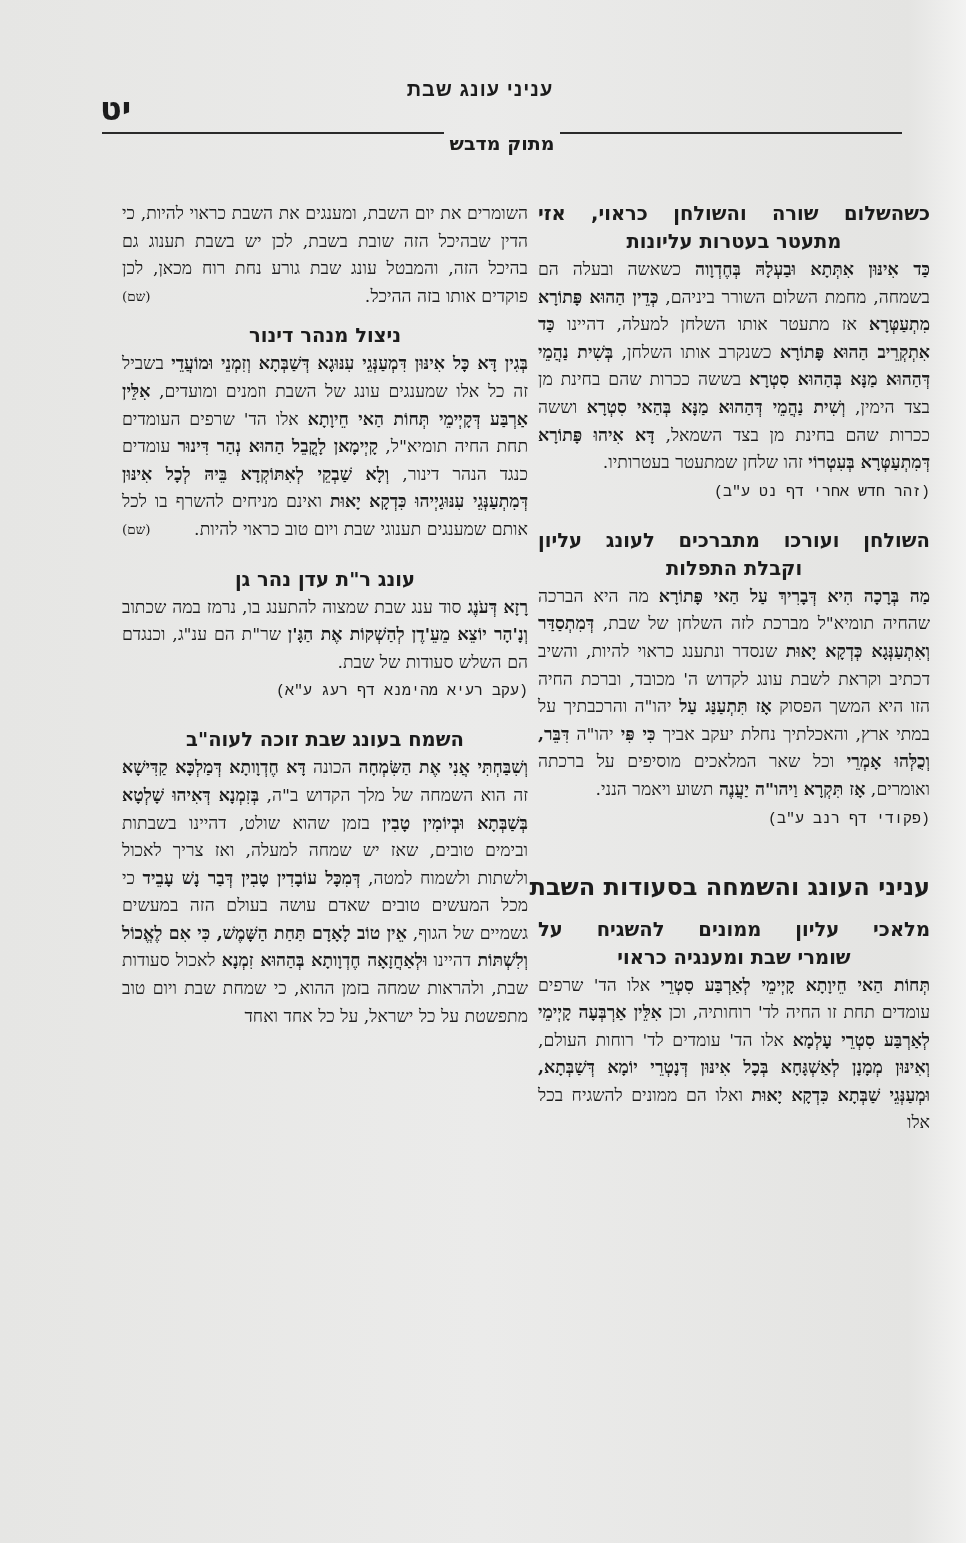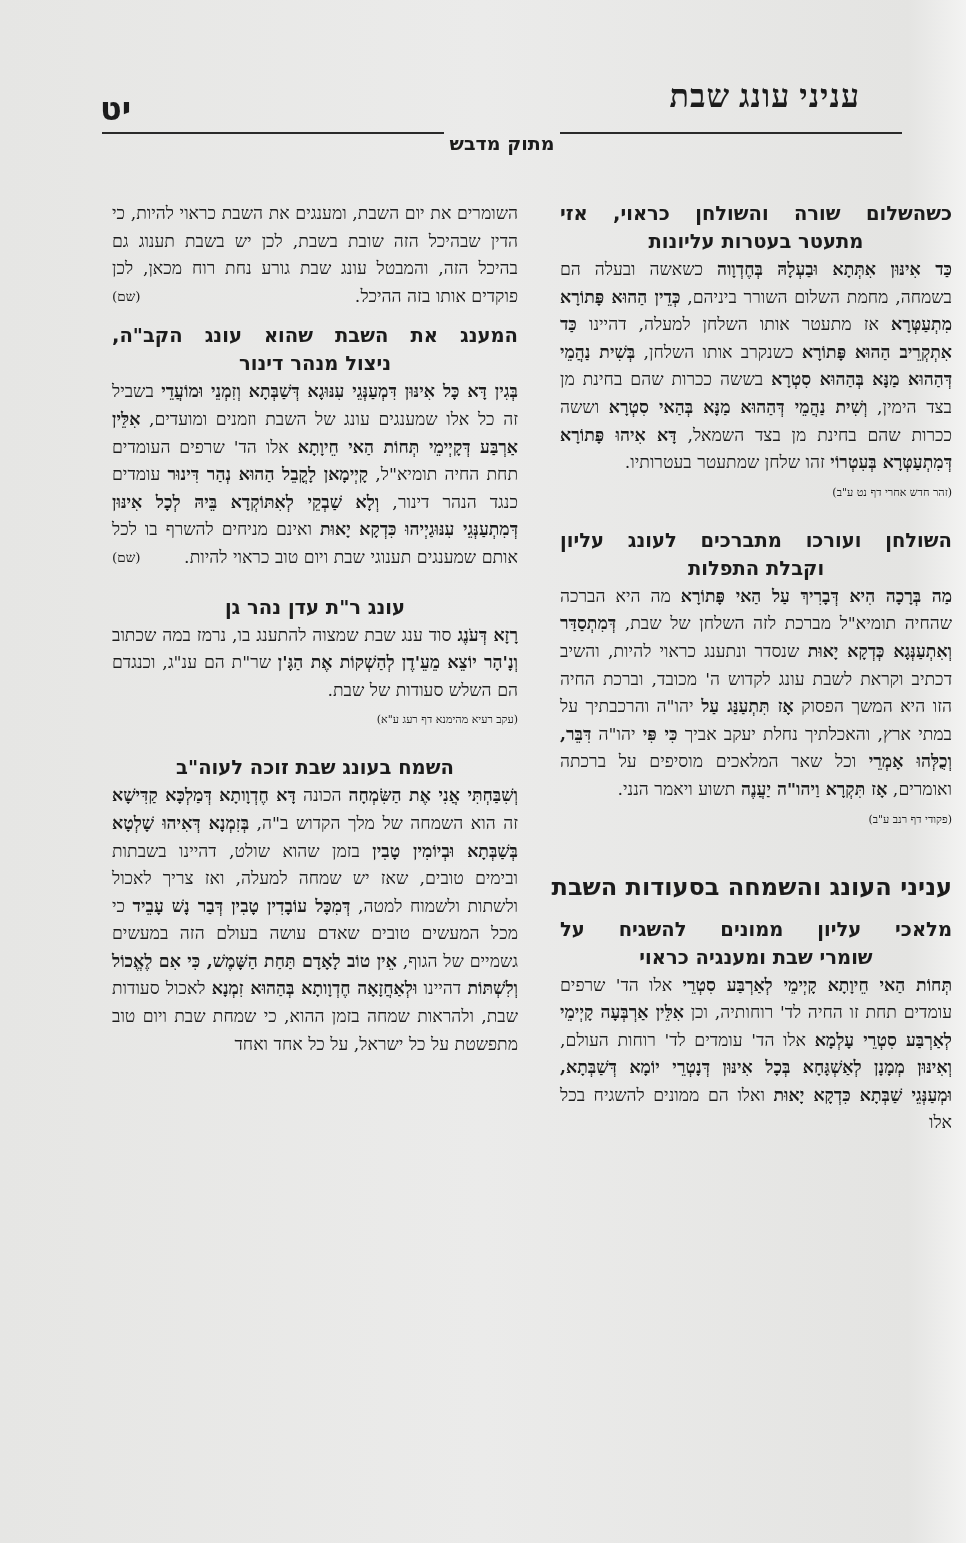--- a/index.html
+++ b/index.html
@@ -7,56 +7,56 @@
     width: 966px; height: 1543px; overflow: hidden;
     background: linear-gradient(90deg, #e6e6e4 0%, #ebebea 50%, #e4e4e2 94%, #f3f3f2 100%);
     font-family: "DejaVu Serif", "Liberation Serif", serif;
     color: #1c1c1c;
     position: relative;
   }
   .page-header {
     position: absolute; top: 78px; left: 100px; width: 760px; height: 40px;
   }
   .page-title {
-    position: absolute; left: 0; right: 0; text-align: right; top: 0;
-    font-family: Liberation Serif, serif; font-weight: bold; font-size: 32px;
+    position: absolute; left: 0; right: 0; text-align: center; top: 0;
+    font-family: Liberation Sans, sans-serif; font-weight: bold; font-size: 20px;
     direction: rtl; letter-spacing: 1px;
   }
   .page-number {
     position: absolute; left: 0; top: 12px;
     font-family: "DejaVu Sans", sans-serif; font-weight: bold; font-size: 32px;
     direction: rtl;
   }
   .running-head {
     position: absolute; top: 132px; left: 102px; width: 800px; height: 26px;
     display: flex; align-items: flex-start; direction: rtl;
   }
   .running-head .rule { flex: 1; height: 2px; background: #2a2a2a; }
   .running-head .label {
     padding: 0 6px; font-family: "DejaVu Sans", sans-serif; font-weight: bold; font-size: 19px;
   }
   .column {
     position: absolute; top: 200px; direction: rtl; text-align: justify;
     font-size: 17.4px; line-height: 27.6px;
   }
-  .col-right { left: 560px; width: 392px; }
-  .col-left  { left: 112px; width: 406px; }
+  .col-right { left: 538px; width: 392px; }
+  .col-left  { left: 122px; width: 406px; }
   .section-heading {
     font-family: "DejaVu Sans", sans-serif; font-weight: bold; font-size: 19.5px;
     text-align: center; line-height: 28px; margin: 0;
   }
   .section-heading.first-line { text-align-last: justify; }
   .big-heading {
     font-family: "DejaVu Sans", sans-serif; font-weight: bold; font-size: 24px;
     text-align: center; line-height: 34px; margin: 0 0 12px 0; white-space: nowrap;
   }
   .para { margin: 0; text-align-last: right; }
   .para b { font-weight: bold; }
   .citation {
-    font-size: 11px; line-height: 24px; margin: 4px 0 0 0; text-align: right;
+    font-size: 15px; line-height: 24px; margin: 4px 0 0 0; text-align: right; font-family: Liberation Mono, monospace;
   }
   .citation-inline { font-size: 13.5px; float: left; }
   .gap-s { height: 12px; }
   .gap-m { height: 22px; }
   .gap-l { height: 38px; }
 </style>
 </head>
 <body>
 
 <div class="page-header">
@@ -134,21 +134,20 @@
 <div class="column col-left">
 
   <p class="para">
     <span>השומרים את יום השבת, ומענגים את השבת כראוי להיות, כי הדין שבהיכל הזה שובת בשבת, לכן יש בשבת תענוג גם בהיכל הזה, והמבטל עונג שבת גורע נחת רוח מכאן, לכן פוקדים אותו בזה ההיכל.</span>
     <span class="citation-inline">(שם)</span>
   </p>
 
   <div class="gap-s"></div>
 
   <div>
-    <p class="section-heading first-line">המענג את השבת שהוא עונג הקב"ה,</p>
     <p class="section-heading">ניצול מנהר דינור</p>
     <p class="para">
       <b>בְּגִין דָּא כָּל אִינּוּן דִּמְעַנְּגֵי עִנּוּגָא דְּשַׁבְּתָא וְזִמְנֵי וּמוֹעֲדֵי</b>
       <span>בשביל זה כל אלו שמענגים עונג של השבת וזמנים ומועדים,</span>
       <b>אִלֵּין אַרְבַּע דְּקָיְימֵי תְּחוֹת הַאי חֵיוָתָא</b>
       <span>אלו הד' שרפים העומדים תחת החיה תומיא"ל,</span>
       <b>קָיְימָאן לָקֳבֵל הַהוּא נְהַר דִּינוּר</b>
       <span>עומדים כנגד הנהר דינור,</span>
       <b>וְלָא שַׁבְקֵי לְאִתּוֹקְדָא בֵּיהּ לְכָל אִינּוּן דְּמִתְעַנְּגֵי עִנּוּגַיְיהוּ כִּדְקָא יָאוּת</b>
       <span>ואינם מניחים להשרף בו לכל אותם שמענגים תענוגי שבת ויום טוב כראוי להיות.</span>

